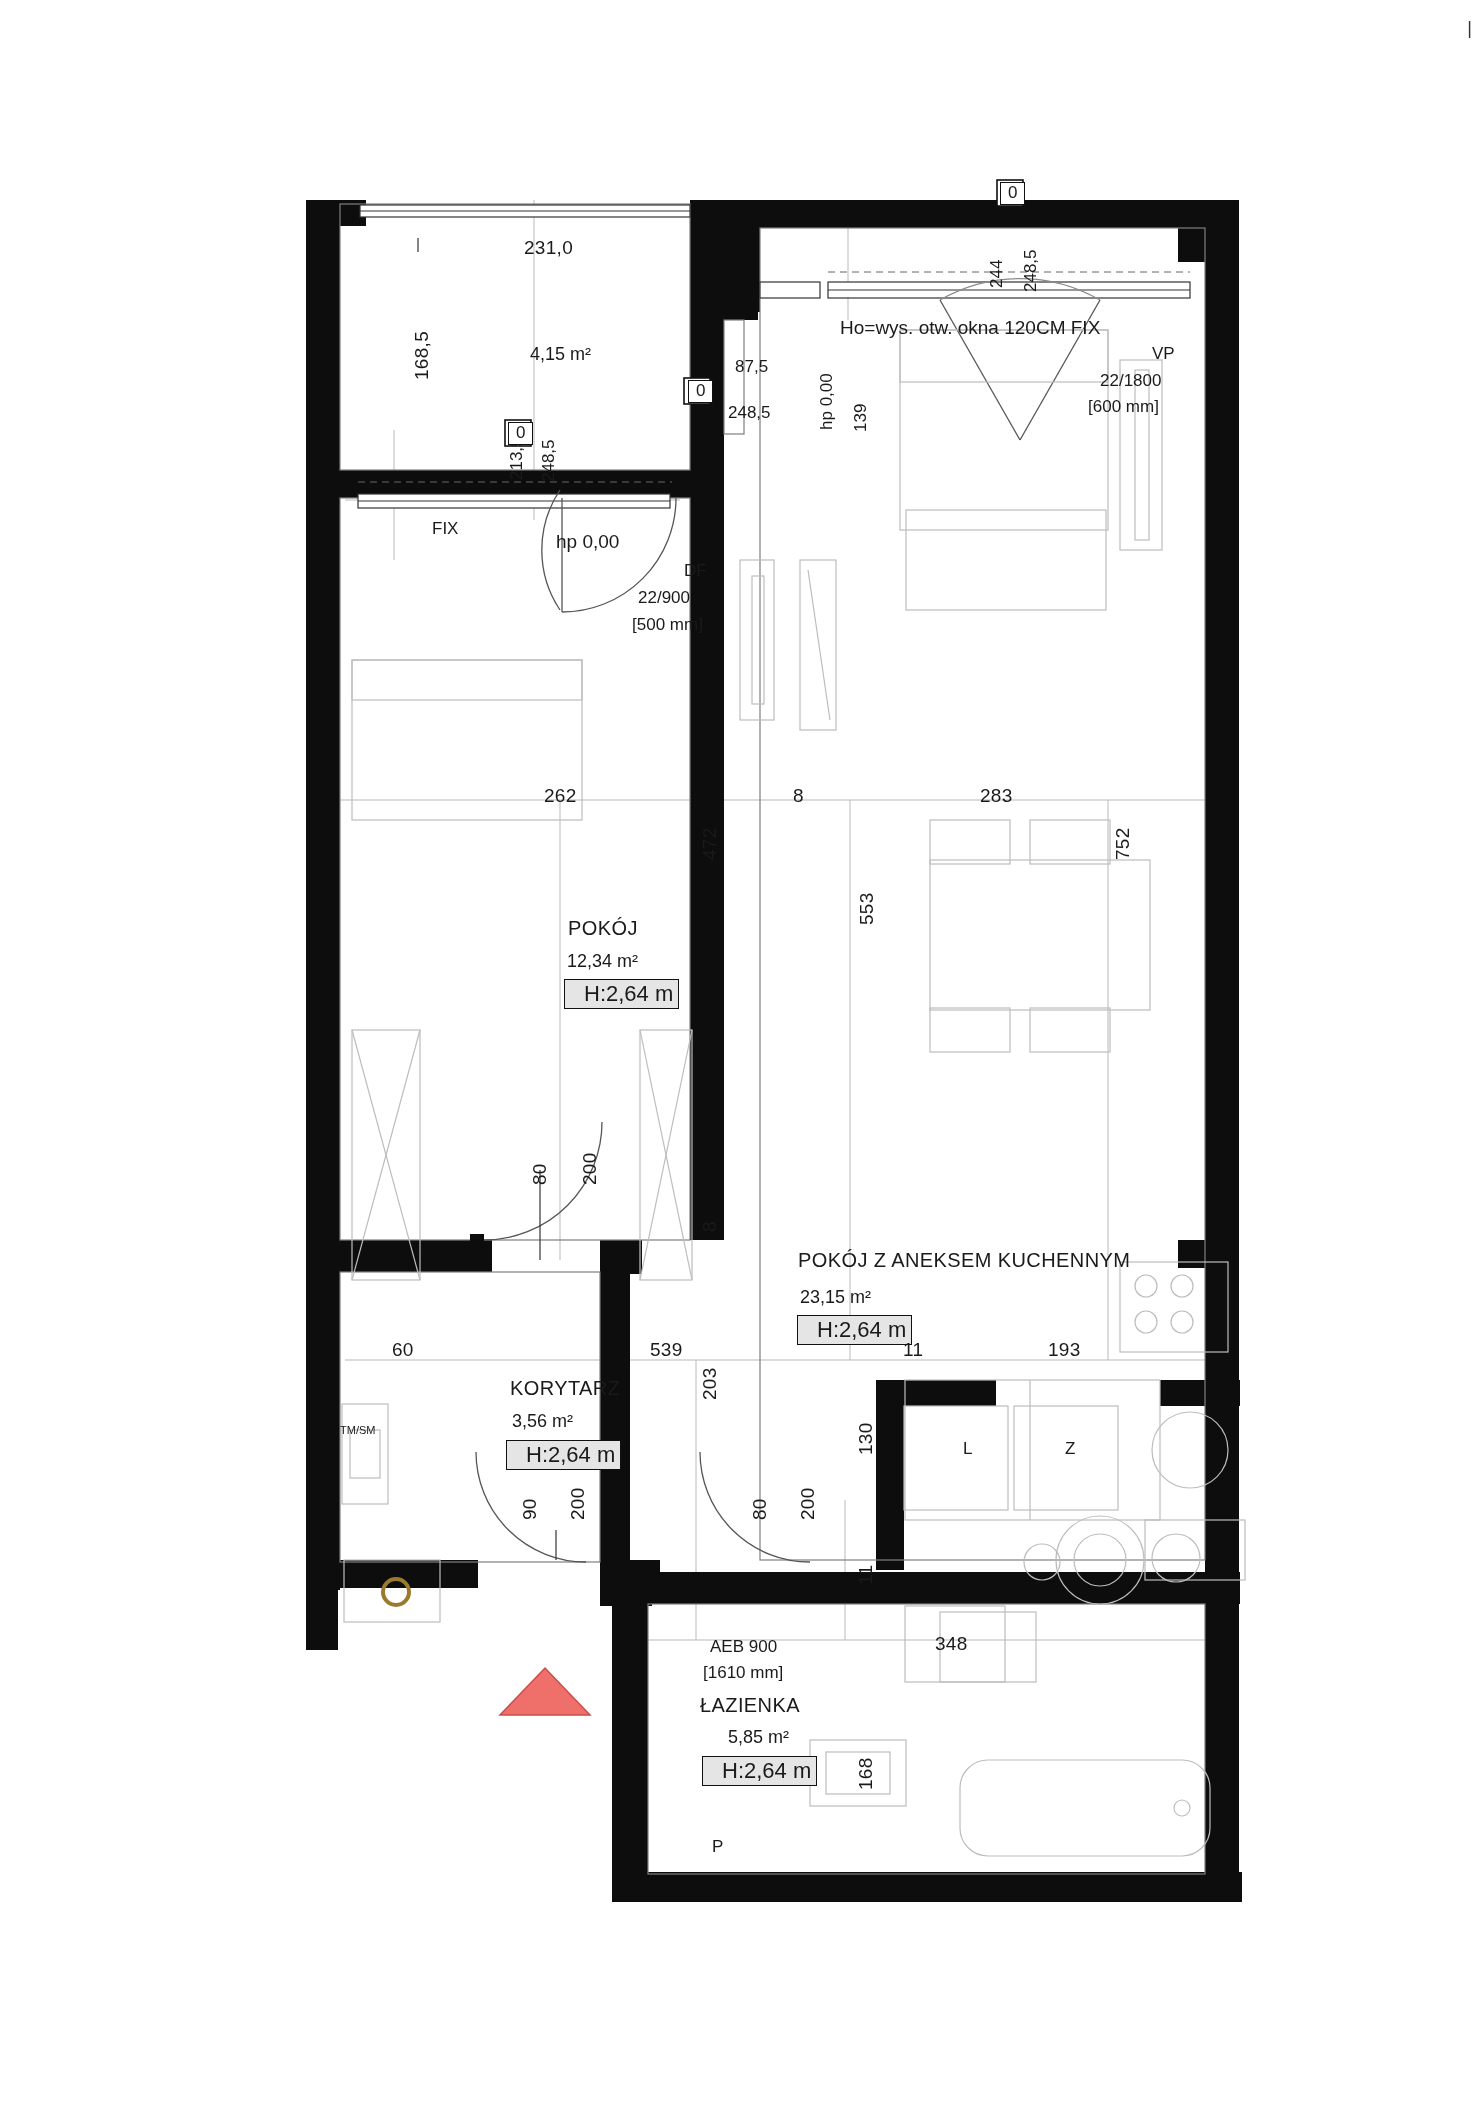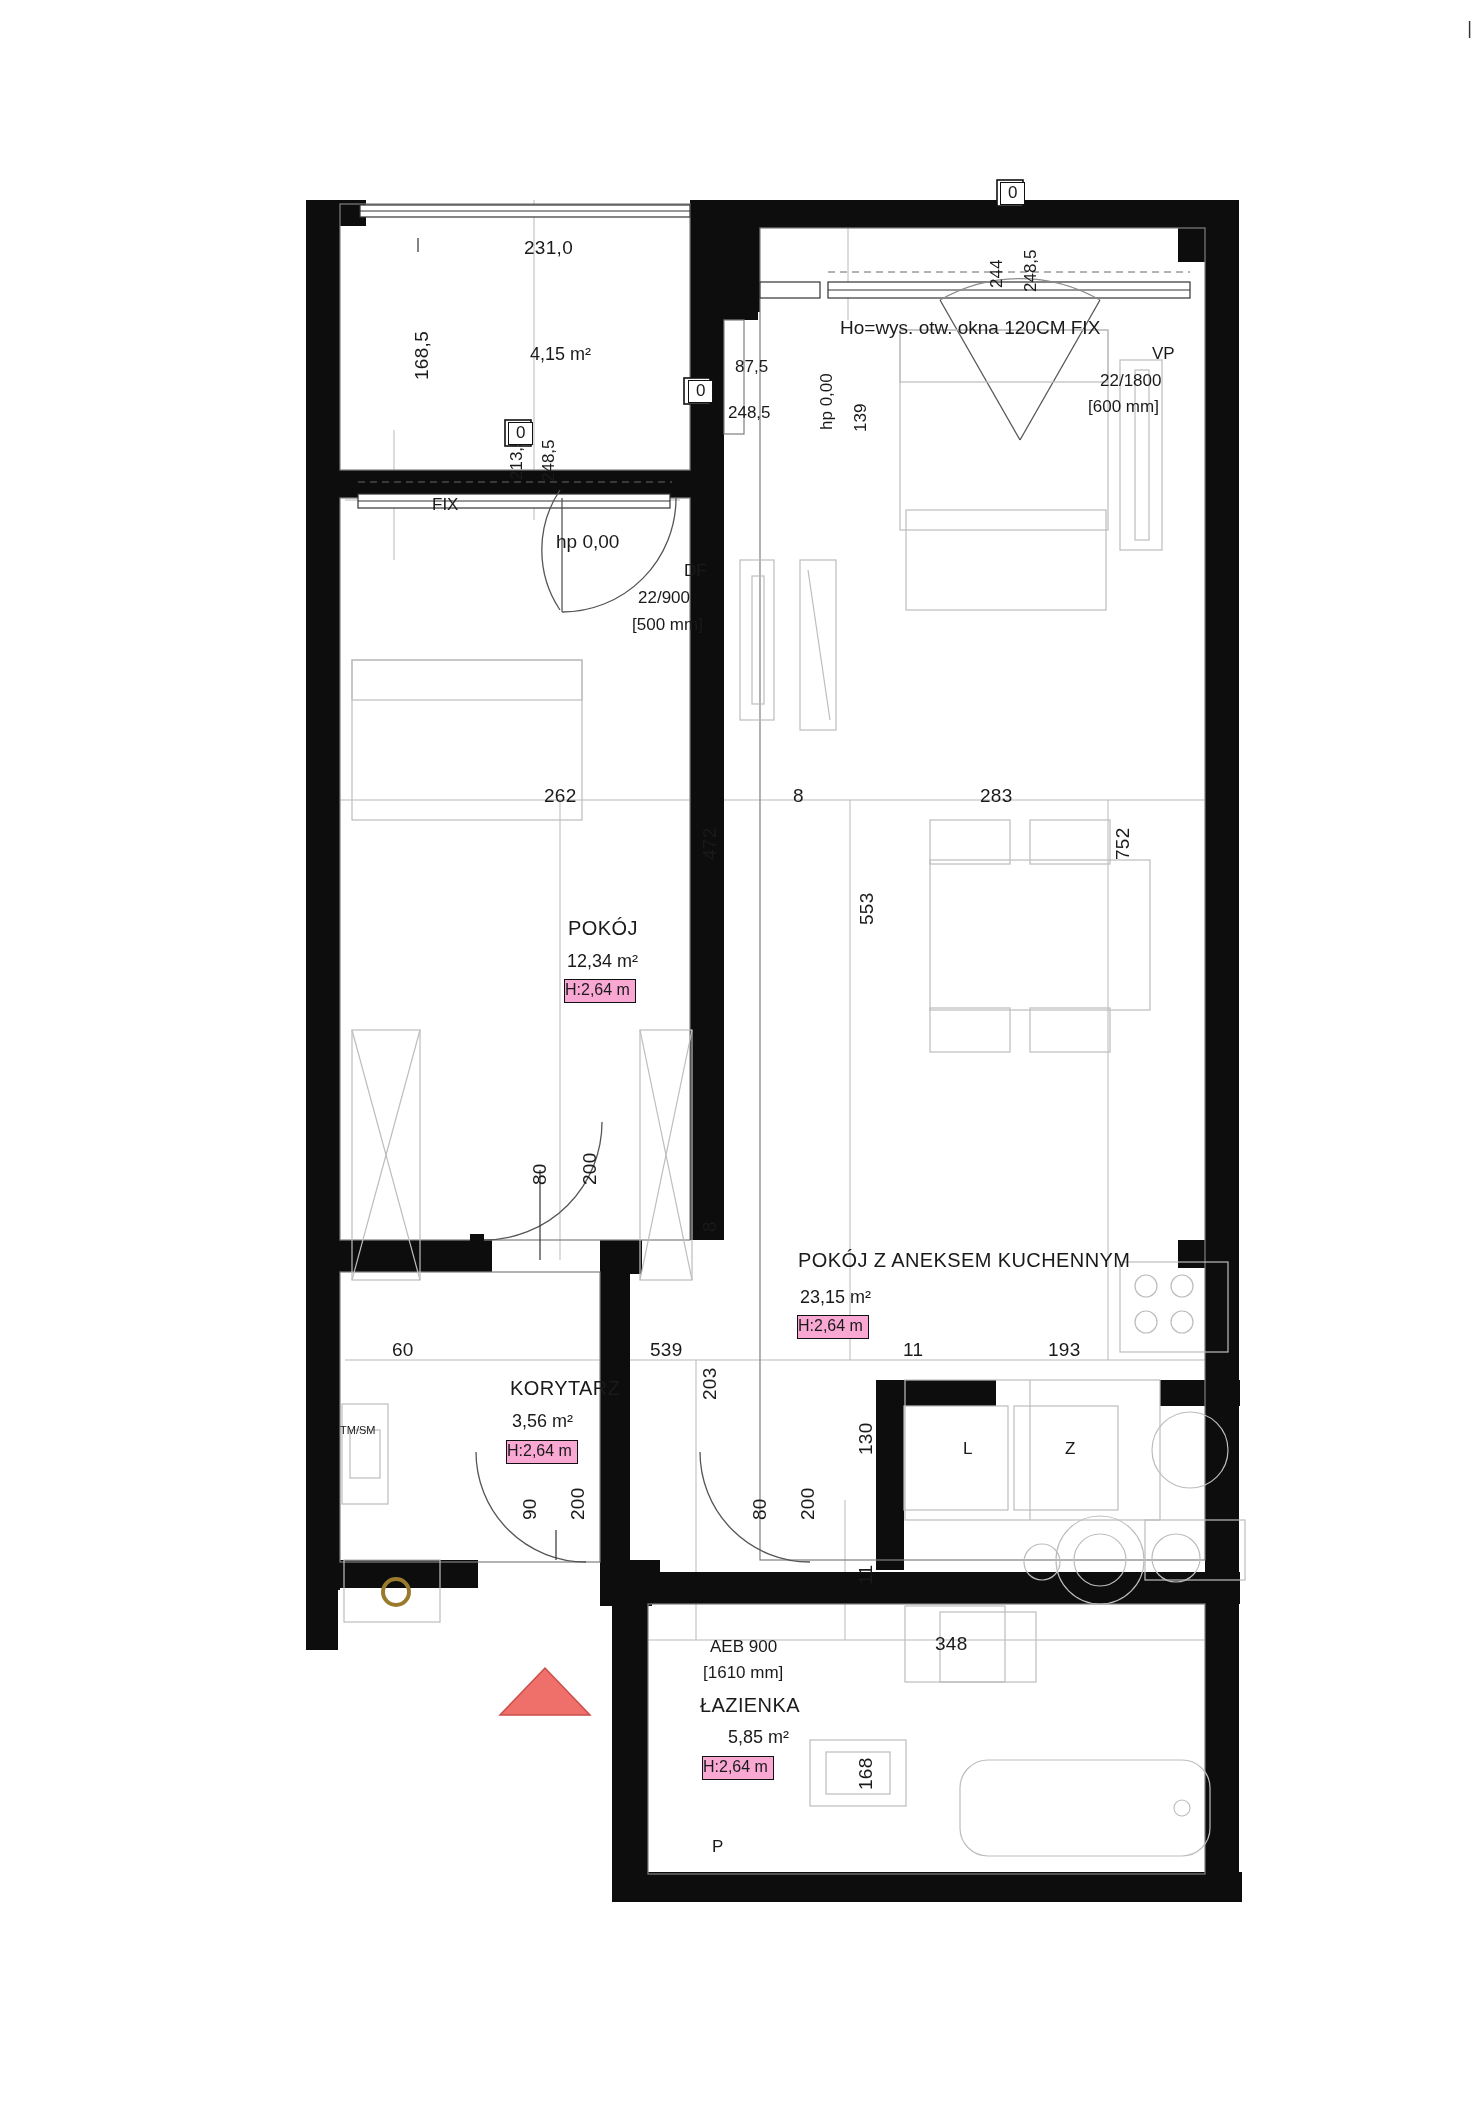--- a/index.html
+++ b/index.html
@@ -36,24 +36,24 @@
     font-size: 17px;
   }
   .room-name {
     font-size: 20px;
     letter-spacing: 0.4px;
   }
   .room-area {
     font-size: 18px;
   }
   .room-h {
-    font-size: 16px;
+    font-size: 22px;
     border: 1.2px solid #111;
-    padding: 2px 5px 3px 0;
-    background: #f9a8d4;
+    padding: 2px 5px 3px 19px;
+    background: #e5e5e5;
   }
   .rot90 {
     transform: rotate(-90deg);
     transform-origin: left top;
   }
   .note {
     font-size: 19px;
   }
   .tag-box {
     border: 1.4px solid #111;
@@ -304,21 +304,21 @@
 </svg>
 
 <div class="lbl dim" style="left:524px; top:238px;">231,0</div>
 
 <div class="lbl dim rot90" style="left:412px; top:380px;">168,5</div>
 
 <div class="lbl room-area" style="left:530px; top:345px;">4,15 m²</div>
 
 <div class="lbl dim-s rot90" style="left:508px; top:480px;">213,5</div>
 <div class="lbl dim-s rot90" style="left:540px; top:482px;">248,5</div>
-<div class="lbl small-cap" style="left:432px; top:496px;">FIX</div>
+<div class="lbl small-cap" style="left:432px; top:520px;">FIX</div>
 <div class="lbl note" style="left:556px; top:532px;">hp 0,00</div>
 
 <div class="lbl dim-s" style="left:735px; top:358px;">87,5</div>
 <div class="lbl dim-s" style="left:728px; top:404px;">248,5</div>
 <div class="lbl dim-s rot90" style="left:818px; top:430px;">hp 0,00</div>
 <div class="lbl dim-s rot90" style="left:852px; top:432px;">139</div>
 
 <div class="lbl dim-s rot90" style="left:988px; top:288px;">244</div>
 <div class="lbl dim-s rot90" style="left:1022px; top:292px;">248,5</div>
 

